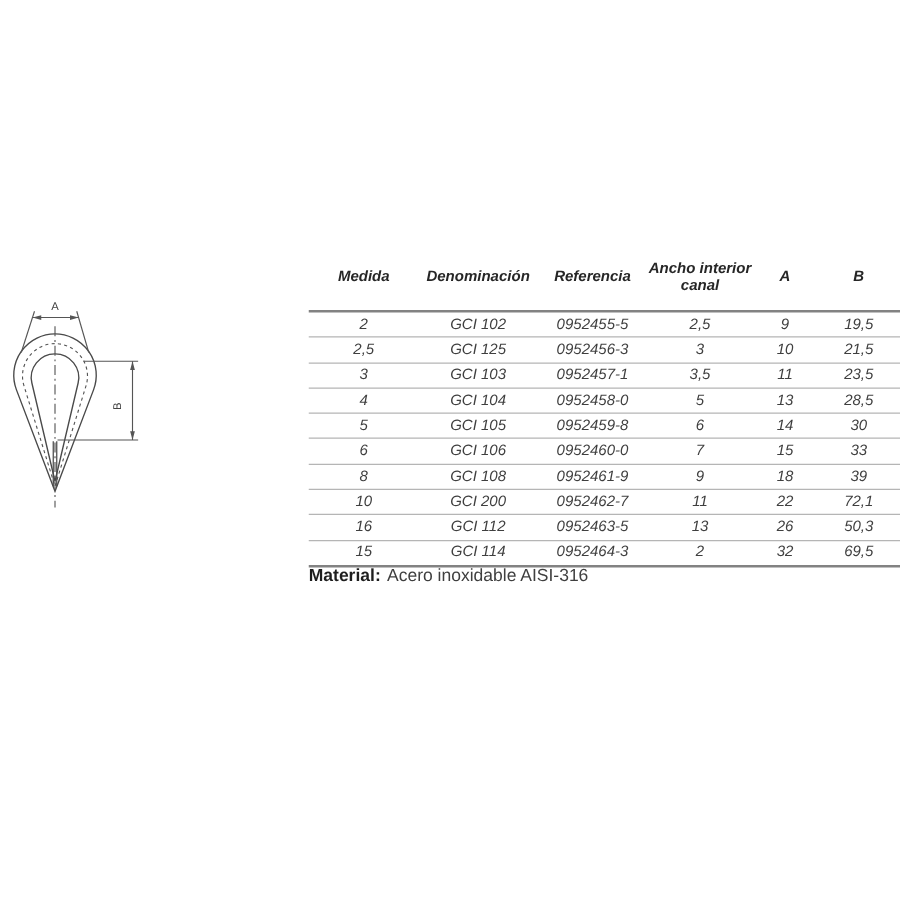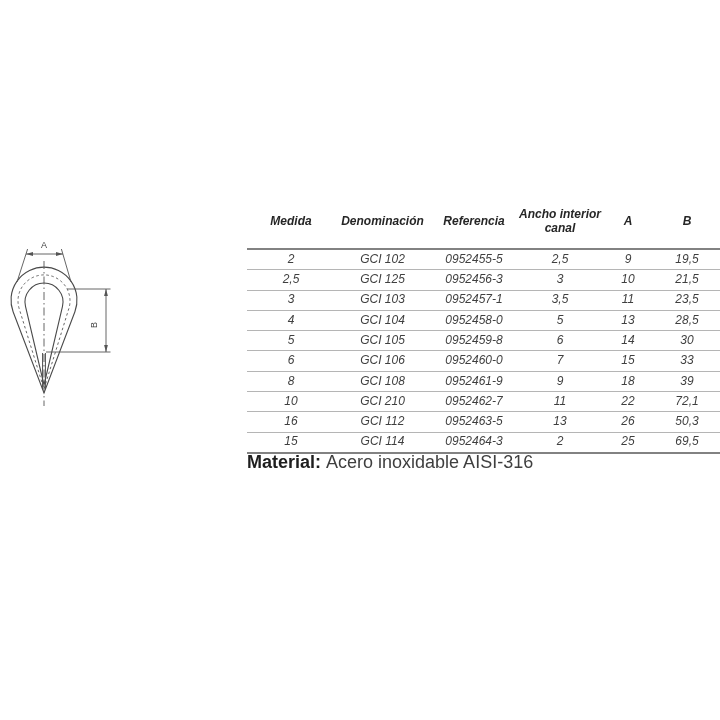--- a/index.html
+++ b/index.html
@@ -21,21 +21,21 @@
     align-items:center;height:19.3px;border-bottom:1px solid var(--rule-light);
   }
   .t-row:last-child{border-bottom:2px solid var(--rule-dark);}
   .t-head{
     display:grid;grid-template-columns:88px 95px 88px 84px 52px 66px;
     align-items:center;height:53px;border-bottom:2px solid var(--rule-dark);
   }
   .t-cell{text-align:center;overflow:hidden;line-height:1.15;}
   .th{font-weight:bold;color:var(--header-text);white-space:pre-line;font-size:12px;}
   
-  .material{position:absolute;left:247px;top:452px;font-size:18px;}
+  .material{position:absolute;left:247px;top:452px;font-size:14px;}
   .material .label{font-weight:bold;color:#1e1e1e;}
   .material .value{color:var(--text);margin-left:5px;}
 </style>
 </head>
 <body>
 
 <div class="canvas">
 
   <svg class="drawing" width="140" height="185" viewBox="0 0 140 185">
 
@@ -127,40 +127,40 @@
         <div class="t-row">
           <div class="t-cell">8</div>
           <div class="t-cell">GCI 108</div>
           <div class="t-cell">0952461-9</div>
           <div class="t-cell">9</div>
           <div class="t-cell">18</div>
           <div class="t-cell">39</div>
         </div>
         <div class="t-row">
           <div class="t-cell">10</div>
-          <div class="t-cell">GCI 210</div>
+          <div class="t-cell">GCI 200</div>
           <div class="t-cell">0952462-7</div>
           <div class="t-cell">11</div>
           <div class="t-cell">22</div>
           <div class="t-cell">72,1</div>
         </div>
         <div class="t-row">
           <div class="t-cell">16</div>
           <div class="t-cell">GCI 112</div>
           <div class="t-cell">0952463-5</div>
           <div class="t-cell">13</div>
           <div class="t-cell">26</div>
           <div class="t-cell">50,3</div>
         </div>
         <div class="t-row">
           <div class="t-cell">15</div>
           <div class="t-cell">GCI 114</div>
           <div class="t-cell">0952464-3</div>
           <div class="t-cell">2</div>
-          <div class="t-cell">25</div>
+          <div class="t-cell">32</div>
           <div class="t-cell">69,5</div>
         </div>
       </div>
   </div>
 
   <div class="material">
     <span class="label">Material:</span><span class="value">Acero inoxidable AISI-316</span>
   </div>
 
 </div>

